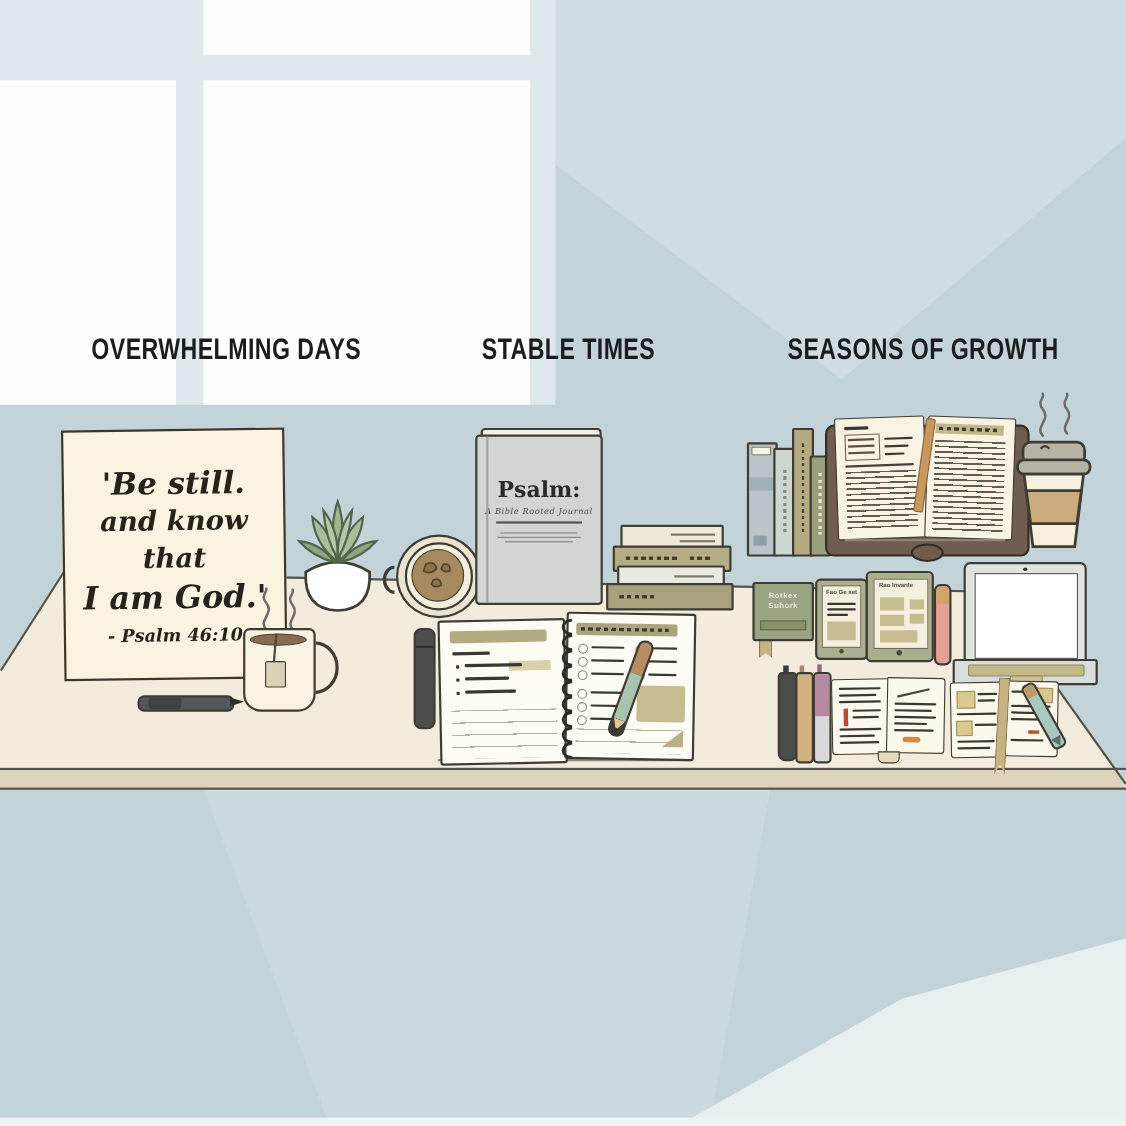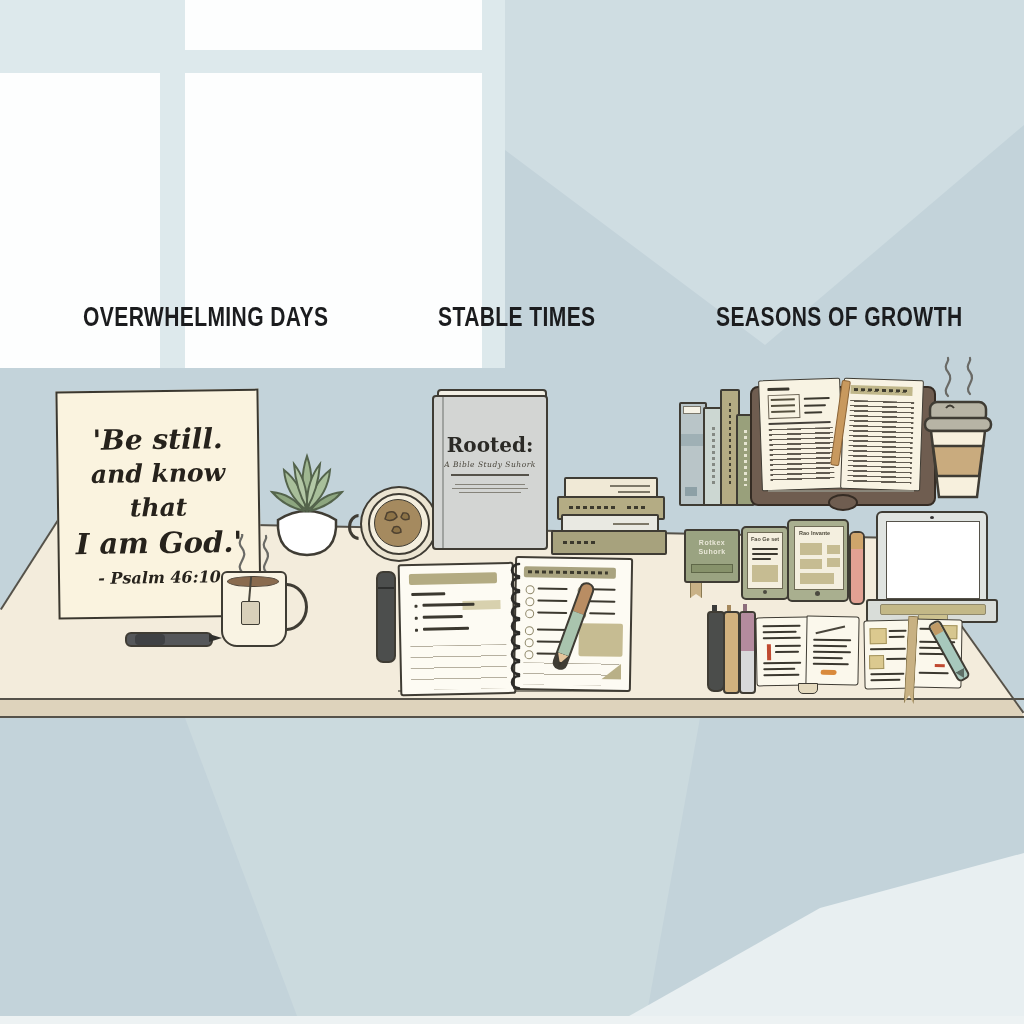--- a/index.html
+++ b/index.html
@@ -118,22 +118,22 @@
   <div class="abs ol1" style="left:241px;top:601px;width:17px;height:22px;background:#d9d0ba;border-radius:2px;"></div>
 
   <div class="abs ol" style="left:125px;top:632px;width:84px;height:11px;background:#55575a;border-radius:6px;">
     <div class="abs" style="left:8px;top:0;width:30px;height:100%;background:#3f4144;border-radius:4px;"></div>
   </div>
   <div class="abs" style="left:209px;top:634px;width:13px;height:8px;background:#2f2f2d;clip-path:polygon(0 0,100% 50%,0 100%);"></div>
 
   <div class="abs" style="left:437px;top:389px;width:106px;height:10px;background:#f2efe4;border:2px solid var(--ink);border-radius:4px;"></div>
   <div class="abs ol" style="left:432px;top:395px;width:116px;height:155px;background:#d3d5d3;border-radius:4px;text-align:center;box-sizing:border-box;">
     <div class="abs" style="left:8px;top:0;width:2px;height:100%;background:#9fa29f;"></div>
-    <div style="margin-top:36px;font-family:'DejaVu Serif','Liberation Serif',serif;font-weight:bold;font-size:20px;color:#2b2a26;">Rooted:</div>
-    <div style="margin-top:3px;font-family:'DejaVu Serif','Liberation Serif',serif;font-style:italic;font-size:7.5px;color:#4a463c;letter-spacing:.5px;">A Bible Study Suhork</div>
+    <div style="margin-top:36px;font-family:'DejaVu Serif','Liberation Serif',serif;font-weight:bold;font-size:20px;color:#2b2a26;">Psalm:</div>
+    <div style="margin-top:3px;font-family:'DejaVu Serif','Liberation Serif',serif;font-style:italic;font-size:7.5px;color:#4a463c;letter-spacing:.5px;">A Bible Rooted Journal</div>
     <div style="margin:5px auto 0;width:78px;height:1.5px;background:#55524a;"></div>
     <div style="margin:8px auto 0;width:70px;height:1px;background:#6b675c;opacity:.75;"></div>
     <div style="margin:3px auto 0;width:76px;height:1px;background:#6b675c;opacity:.75;"></div>
     <div style="margin:3px auto 0;width:62px;height:1px;background:#6b675c;opacity:.75;"></div>
   </div>
 
   <div class="abs ol" style="left:564px;top:477px;width:90px;height:21px;background:#f0e9d6;border-radius:2px;">
     <div class="abs" style="right:6px;top:6px;width:40px;height:1.5px;background:#7d7868;"></div>
     <div class="abs" style="right:6px;top:12px;width:32px;height:1.5px;background:#7d7868;"></div>
   </div>

